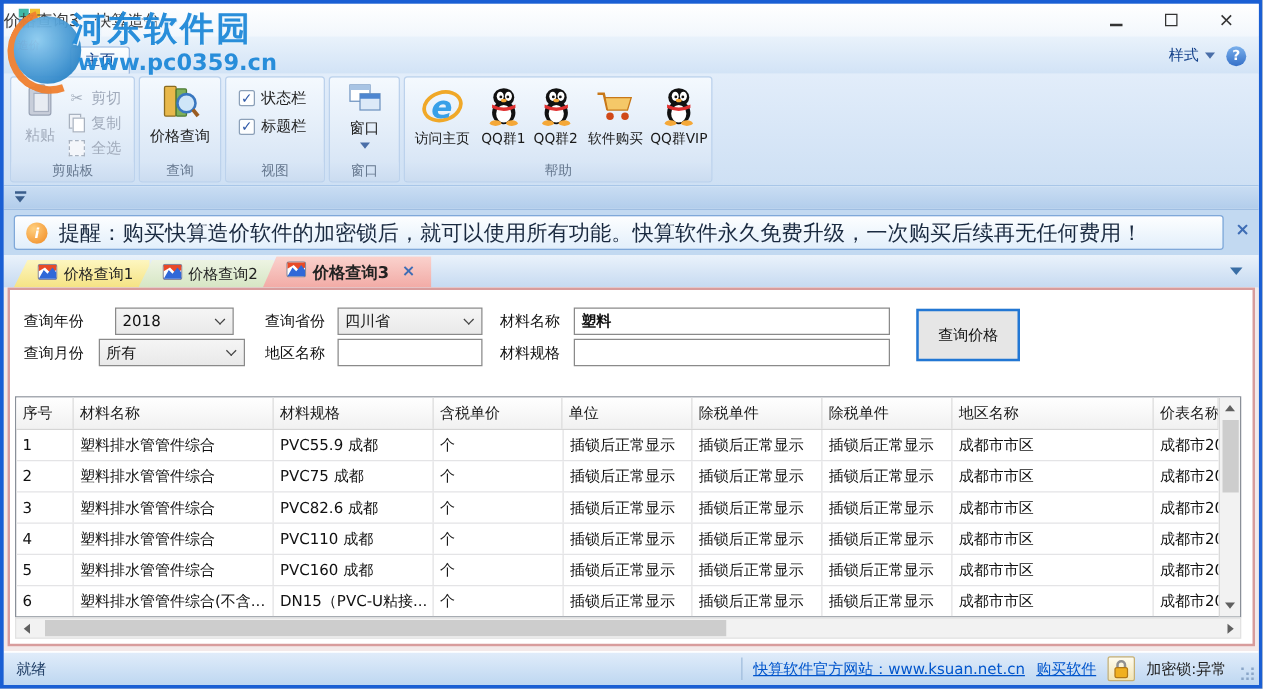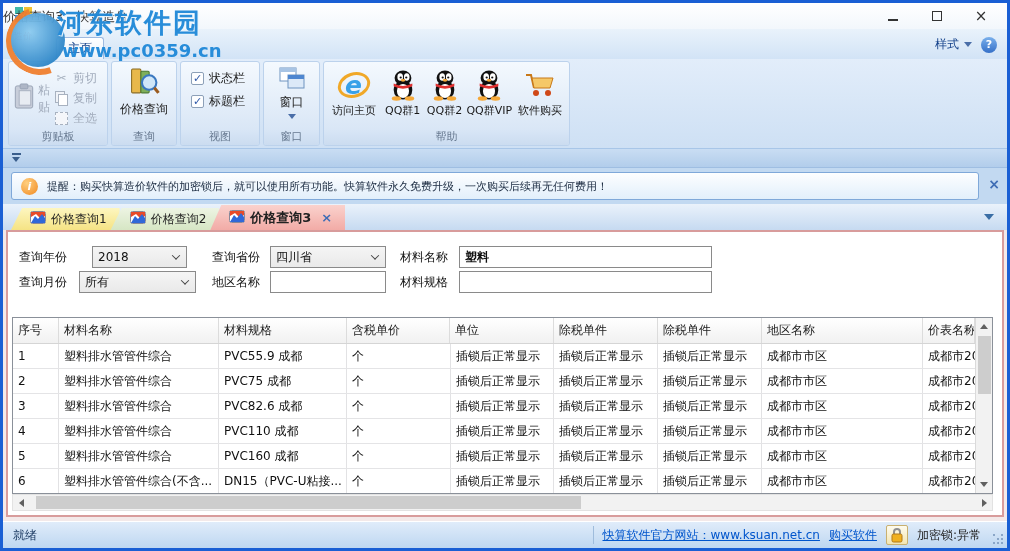--- a/index.html
+++ b/index.html
@@ -35,21 +35,21 @@
 
   
   .ribbon{ height:90px; background:linear-gradient(#E2EDFA,#CEE0F4); border-bottom:1px solid #A8C6E8;
            display:flex; gap:3px; padding:2px 0 0 5px; flex:none; }
   .rgroup{ height:85px; display:flex; flex-direction:column; border:1px solid #BCD2EC; border-radius:3px;
            background:linear-gradient(#F4F9FE,#DDE9F7 70%,#D2E2F4); overflow:hidden; flex:none; }
   .rg-label{ height:15px; font-size:11px; color:#66788F; text-align:center; line-height:14px;
              background:linear-gradient(#D8E6F6,#CBDCF0); }
   .rg-content{ flex:1; display:flex; }
   .clipboard{ padding:2px 2px 0 3px; }
-  .bigbtn{ width:40px; display:flex; flex-direction:row; align-items:center; padding-top:3px; gap:2px; }
+  .bigbtn{ width:40px; display:flex; flex-direction:column; align-items:center; padding-top:3px; gap:2px; }
   .blabel{ font-size:12px; color:#222; }
   .dis{ color:#A2ACBC !important; }
   .smallcol{ display:flex; flex-direction:column; padding-top:4px; }
   .smallbtn{ display:flex; align-items:center; gap:4px; height:20px; font-size:12px; color:#A2ACBC; padding:0 2px; }
   .sicon{ width:15px; height:14px; display:flex; align-items:center; justify-content:center;
           font-size:12px; color:#A8B2C0; position:relative; }
   .copyic::before{ content:""; position:absolute; left:1px; top:0; width:8px; height:10px;
                    border:1px solid #A8B2C0; background:#F0F3F8; }
   .copyic::after{ content:""; position:absolute; left:4px; top:3px; width:8px; height:10px;
                   border:1px solid #A8B2C0; background:#FFF; }
@@ -75,21 +75,21 @@
 
   
   .noticeband{ height:36px; background:#C2D9F1; position:relative; flex:none; }
   .notice-panel{ position:absolute; left:8px; top:4px; right:28px; height:28px; border:1px solid #7FA8D9;
                  border-radius:3px; background:linear-gradient(#FDFEFF,#E2EFFB); display:flex;
                  align-items:center; padding:0 9px; gap:9px; }
   .info-ic{ width:17px; height:17px; border-radius:50%; flex:none;
             background:radial-gradient(circle at 35% 30%,#FFD080,#F08820);
             color:#fff; font-weight:bold; font-size:11px; font-style:italic;
             display:flex; align-items:center; justify-content:center; }
-  .notice-text{ font-size:11px; color:#1A2A40; white-space:nowrap; overflow:hidden; }
+  .notice-text{ font-size:17px; color:#1A2A40; white-space:nowrap; overflow:hidden; }
   .notice-close{ position:absolute; right:7px; top:8px; font-size:14px; font-weight:bold; color:#3E6DB5; }
 
   
   .tabbar{ height:26px; background:linear-gradient(#EAF2FB,#C6DAF1); display:flex; align-items:flex-end;
            padding-left:8px; position:relative; flex:none; }
   .dtab{ height:22px; display:flex; align-items:center; gap:5px; padding:0 13px 0 19px; font-size:12px;
          color:#222; clip-path:polygon(11px 0,100% 0,100% 100%,0 100%); margin-left:-9px; white-space:nowrap; }
   .t1{ background:linear-gradient(#FDF6C0,#F5E384); margin-left:0; z-index:1; }
   .t2{ background:linear-gradient(#EDF4E3,#D6E6C4); z-index:2; }
   .t3{ background:linear-gradient(#FAD2CD,#F2ABA6); z-index:3; height:25px; font-weight:bold; font-size:13px; }
@@ -315,49 +315,49 @@
                 <ellipse cx="15" cy="23" rx="10" ry="10" fill="#111"></ellipse>
                 <ellipse cx="15" cy="24" rx="6.5" ry="7.5" fill="#FFF"></ellipse>
                 <path d="M5 16 Q15 21 25 16 L25 19 Q15 24 5 19 Z" fill="#E03030"></path>
                 <ellipse cx="15" cy="12.5" rx="2.5" ry="1.5" fill="#F5A838"></ellipse>
                 <ellipse cx="8" cy="32" rx="5" ry="2.4" fill="#F5A838"></ellipse>
                 <ellipse cx="22" cy="32" rx="5" ry="2.4" fill="#F5A838"></ellipse>
               </svg>
           </span>
           <span>QQ群2</span>
         </div>
+        <div class="hbtn" style="width:54px">
+          <span class="hico">
+            <svg width="32" height="28" viewBox="0 0 32 28">
+                <path d="M2 4 L7 4 L10 17" fill="none" stroke="#C87818" stroke-width="2"></path>
+                <path d="M8 7 L29 7 L26 17 L10 17 Z" fill="#F5C868" stroke="#C87818"></path>
+                <circle cx="12" cy="22" r="3" fill="#D04818"></circle>
+                <circle cx="24" cy="22" r="3" fill="#D04818"></circle>
+              </svg>
+          </span>
+          <span>软件购买</span>
+        </div>
         <div class="hbtn" style="width:48px">
           <span class="hico">
             <svg width="28" height="33" viewBox="0 0 30 34">
                 <ellipse cx="15" cy="10" rx="9" ry="8" fill="#111"></ellipse>
                 <ellipse cx="12" cy="9" rx="3" ry="4" fill="#FFF"></ellipse>
                 <ellipse cx="19" cy="9" rx="3" ry="4" fill="#FFF"></ellipse>
                 <circle cx="12.5" cy="9.5" r="1.2" fill="#111"></circle>
                 <circle cx="18.5" cy="9.5" r="1.2" fill="#111"></circle>
                 <ellipse cx="15" cy="23" rx="10" ry="10" fill="#111"></ellipse>
                 <ellipse cx="15" cy="24" rx="6.5" ry="7.5" fill="#FFF"></ellipse>
                 <path d="M5 16 Q15 21 25 16 L25 19 Q15 24 5 19 Z" fill="#E03030"></path>
                 <ellipse cx="15" cy="12.5" rx="2.5" ry="1.5" fill="#F5A838"></ellipse>
                 <ellipse cx="8" cy="32" rx="5" ry="2.4" fill="#F5A838"></ellipse>
                 <ellipse cx="22" cy="32" rx="5" ry="2.4" fill="#F5A838"></ellipse>
               </svg>
           </span>
           <span>QQ群VIP</span>
         </div>
-        <div class="hbtn" style="width:54px">
-          <span class="hico">
-            <svg width="32" height="28" viewBox="0 0 32 28">
-                <path d="M2 4 L7 4 L10 17" fill="none" stroke="#C87818" stroke-width="2"></path>
-                <path d="M8 7 L29 7 L26 17 L10 17 Z" fill="#F5C868" stroke="#C87818"></path>
-                <circle cx="12" cy="22" r="3" fill="#D04818"></circle>
-                <circle cx="24" cy="22" r="3" fill="#D04818"></circle>
-              </svg>
-          </span>
-          <span>软件购买</span>
-        </div>
       </div>
       <div class="rg-label">帮助</div>
     </div>
   </div>
 
   <div class="quickstrip">
     <div class="qa-icon">
       <span class="qa-bar"></span>
         <span class="qa-tri"></span>
     </div>
@@ -425,20 +425,21 @@
       <span class="flabel" style="left:11px;top:39px">查询月份</span>
       <div class="combo" style="left:71px;top:39px;width:117px">
         <span>所有</span>
         <span class="chev"></span>
       </div>
       <span class="flabel" style="left:204px;top:39px">地区名称</span>
       <input class="tinput" style="left: 262px; top: 39px; width: 116px;" value="">
       <span class="flabel" style="left:392px;top:39px">材料规格</span>
       <input class="tinput" style="left: 451px; top: 39px; width: 253px;" value="">
 
+      <button class="qbtn" style="left:725px;top:15px">查询价格</button>
 
       <div class="tablewrap">
         <div class="tcols">
           <div class="trow thead">
             <div class="tcell c0">序号</div>
             <div class="tcell c1">材料名称</div>
             <div class="tcell c2">材料规格</div>
             <div class="tcell c4">含税单价</div>
             <div class="tcell c3">单位</div>
             <div class="tcell c5">除税单件</div>

